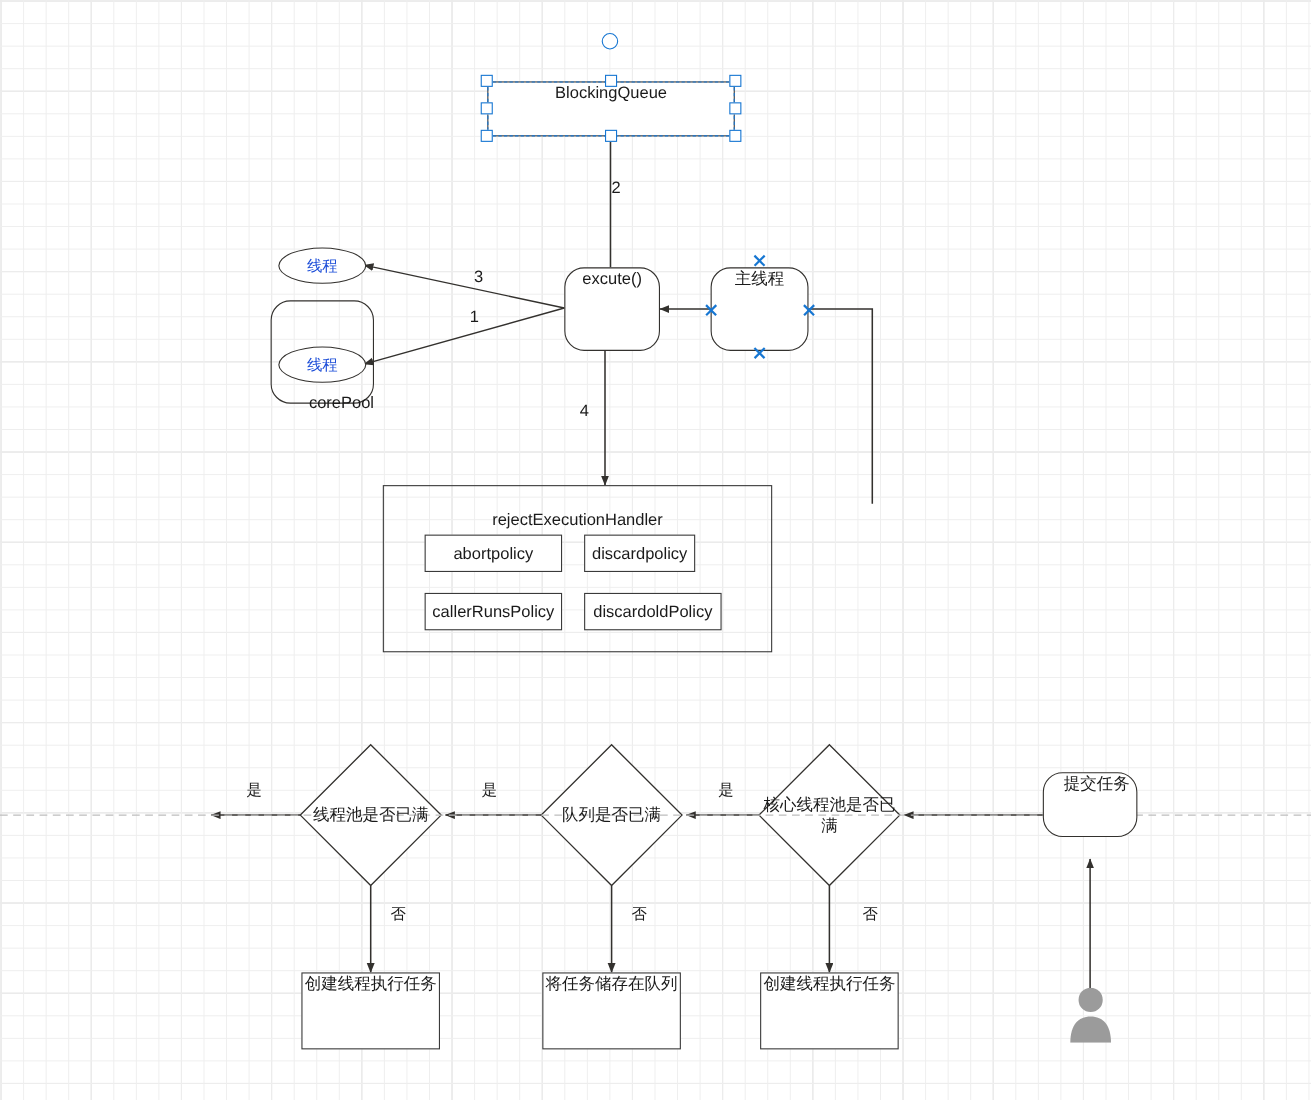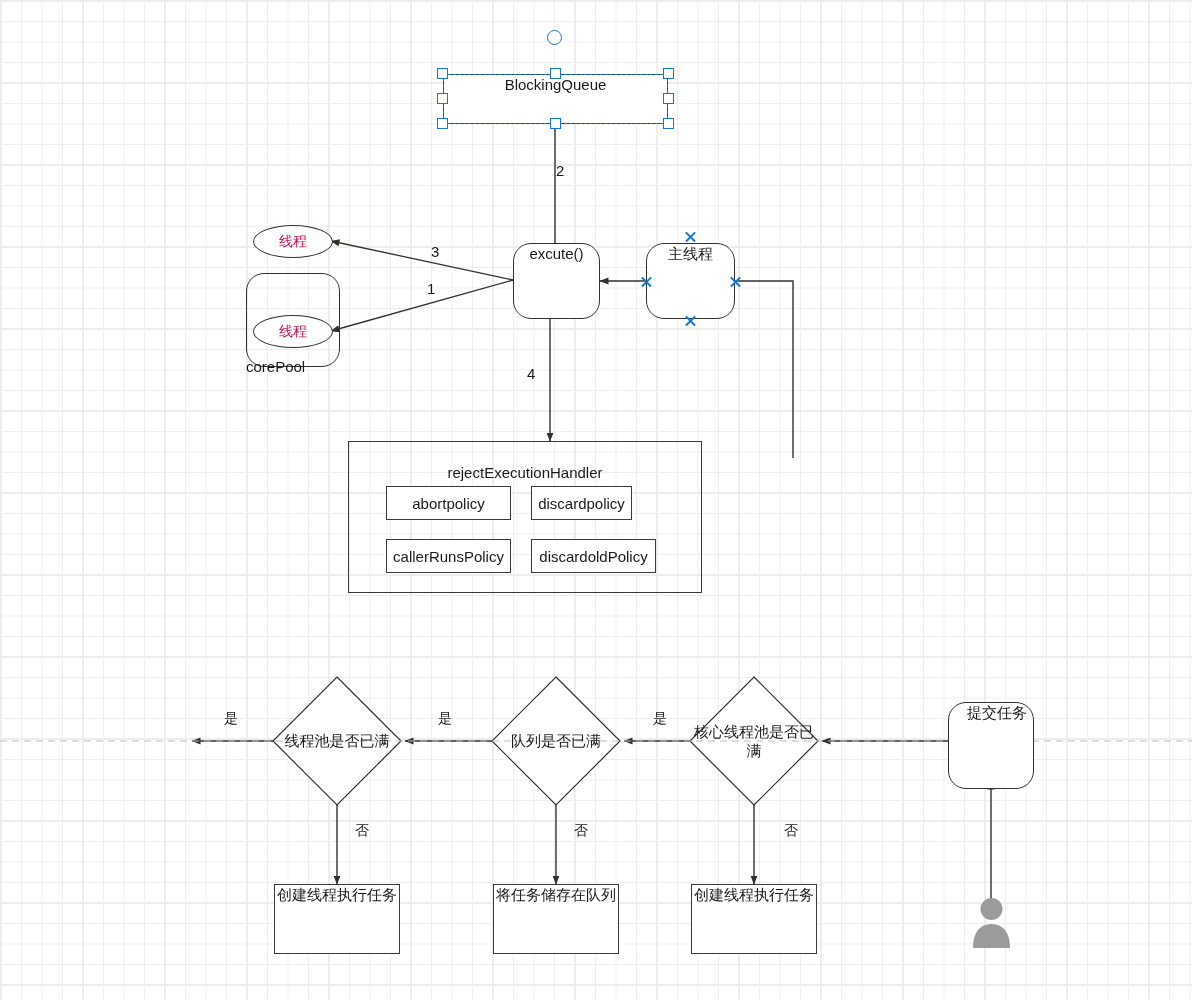--- a/index.html
+++ b/index.html
@@ -61,21 +61,21 @@
   .ellipse {
     position: absolute;
     box-sizing: border-box;
     border: 1.2px solid #33312e;
     border-radius: 50%;
     background: #ffffff;
     display: flex;
     align-items: center;
     justify-content: center;
     font-size: 14px;
-    color: #be185d;
+    color: #1d4ed8;
   }
   .policy-box {
     position: absolute;
     box-sizing: border-box;
     border: 1.2px solid #3a3a3a;
     background: #ffffff;
     display: flex;
     align-items: center;
     justify-content: center;
     font-size: 15px;
@@ -202,21 +202,21 @@
   <div class="sel-handle" style="left:550px; top:68px;"></div>
   <div class="sel-handle" style="left:663px; top:68px;"></div>
   <div class="sel-handle" style="left:437px; top:93px;"></div>
   <div class="sel-handle" style="left:663px; top:93px;"></div>
   <div class="sel-handle" style="left:437px; top:118px;"></div>
   <div class="sel-handle" style="left:550px; top:118px;"></div>
   <div class="sel-handle" style="left:663px; top:118px;"></div>
 
 
   <div class="node container-node rounded-lg" style="left:246px; top:273px; width:94px; height:94px;"></div>
-  <div style="position:absolute; left:246px; top:358px; width:94px; text-align:left; font-size:15px; color:#1a1a1a;">corePool</div>
+  <div style="position:absolute; left:246px; top:358px; width:94px; text-align:right; font-size:15px; color:#1a1a1a;">corePool</div>
 
   <div class="ellipse" style="left:253px; top:225px; width:80px; height:33px;">
     <span>线程</span>
   </div>
   <div class="ellipse" style="left:253px; top:315px; width:80px; height:33px;">
     <span>线程</span>
   </div>
 
   <div class="node rounded-lg" style="left:646px; top:243px; width:89px; height:76px;">
     <span>主线程</span>
@@ -249,21 +249,21 @@
   <div class="num-label" style="left:556px; top:162px;">2</div>
   <div class="num-label" style="left:431px; top:243px;">3</div>
   <div class="num-label" style="left:427px; top:280px;">1</div>
   <div class="num-label" style="left:527px; top:365px;">4</div>
 
 
   <div class="diamond-label" style="left:271px; top:726px; width:132px; height:30px;">线程池是否已满</div>
   <div class="diamond-label" style="left:490px; top:726px; width:132px; height:30px;">队列是否已满</div>
   <div class="diamond-label" style="left:692px; top:715px; width:124px; height:52px;">核心线程池是否已满</div>
 
-  <div class="node rounded-lg" style="left:948px; top:702px; width:86px; height:87px;padding-left:12px;">
+  <div class="node rounded-lg" style="left:948px; top:702px; width:86px; height:59px;padding-left:12px;">
     <span>提交任务</span>
   </div>
 
   <div class="edge-label" style="left:224px; top:710px;">是</div>
   <div class="edge-label" style="left:438px; top:710px;">是</div>
   <div class="edge-label" style="left:653px; top:710px;">是</div>
   <div class="edge-label" style="left:355px; top:822px;">否</div>
   <div class="edge-label" style="left:574px; top:822px;">否</div>
   <div class="edge-label" style="left:784px; top:822px;">否</div>
 

